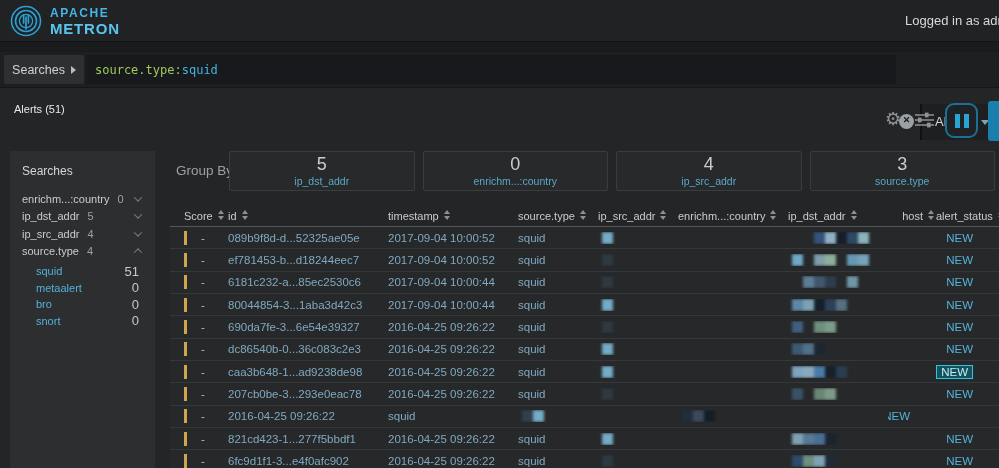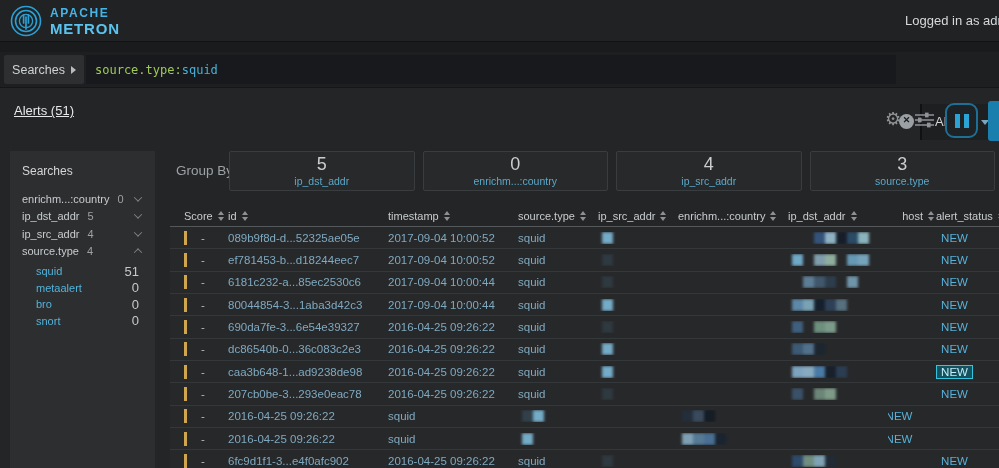--- a/index.html
+++ b/index.html
@@ -40,21 +40,21 @@
   .clear-btn::before { content:"\2715"; position:absolute; left:0; right:0; top:1px;
     text-align:center; font-size:9px; color:#17191c; font-weight:bold; }
   .time-range { position:absolute; left:920px; top:52px; width:79px; height:36px;
     border-left:2px solid #101112; background:#1d1f21; cursor:pointer; }
   .time-range-label { position:absolute; left:13px; top:10px; font-size:13px; color:#d3d6d8; }
   .caret-down { position:absolute; right:10px; top:16px; width:0; height:0;
     border-left:4.5px solid transparent; border-right:4.5px solid transparent;
     border-top:5px solid #7ba6bd; }
   .time-accent { position:absolute; right:0; top:0; bottom:0; width:4px; background:#1b7fae; }
   
-  .alerts-title { position:absolute; left:14px; top:103px; font-size:13px; color:#e6e8e9;text-decoration:underline; }
+  .alerts-title { position:absolute; left:14px; top:103px; font-size:11px; color:#e6e8e9; }
   .gear-icon { position:absolute; left:885px; top:108px; width:20px; height:22px;
     font-size:18px; color:#8f9396; cursor:pointer; }
   .gear-icon::before { content:"\2699"; }
   .sliders-icon { position:absolute; left:914px; top:112px; cursor:pointer; }
   .pause-btn { position:absolute; left:945px; top:103px; width:33px; height:35px;
     border:2px solid #1d6f96; border-radius:9px; display:flex; align-items:center;
     justify-content:center; gap:4px; cursor:pointer; background:#1e2224; }
   .pause-btn i { width:5px; height:14px; background:#2ba3d4; }
   .edge-btn { position:absolute; left:988px; top:101px; width:11px; height:40px;
     background:#1b7fae; border-radius:3px 0 0 3px; cursor:pointer; }
@@ -81,34 +81,34 @@
   .gb-card { flex:1; border:1px solid #3a3d40; border-radius:2px; background:#27292b;
     text-align:center; padding-top:3px; cursor:pointer; }
   .gb-count { font-size:18px; color:#caccce; line-height:1.1; }
   .gb-field { font-size:10.5px; color:#5ba8c8; }
   
   .grid { display:grid;
     grid-template-columns:10px 34px 160px 130px 80px 80px 110px 100px 48px 1fr;
     padding-left:14px; align-items:center; }
   #thead { position:absolute; left:170px; top:205px; width:829px; height:22px;
     border-bottom:1px solid #54585b; }
-  .th { font-size:11px; color:#c9ccce; display:flex; align-items:center; cursor:pointer; }
+  .th { font-size:11px; color:#c9ccce; display:flex; cursor:pointer; }
   .th.first { grid-column:1 / 3; }
   .th.right { justify-content:flex-end; padding-right:2px; }
   .sort { display:inline-flex; flex-direction:column; gap:2px; margin-left:5px; }
   .sort i { width:0; height:0; border-left:3.5px solid transparent;
     border-right:3.5px solid transparent; }
   .sort .up { border-bottom:4px solid #8d9194; }
   .sort .dn { border-top:4px solid #8d9194; }
   #rows { position:absolute; left:170px; top:227px; width:829px; bottom:0; overflow:hidden; }
   .trow { height:22.35px; border-bottom:1px solid #35383b; background:#27282a; cursor:pointer; }
   .cell { font-size:11.5px; color:#7fa9c0; white-space:nowrap; overflow:hidden; }
   .sbar { width:3px; height:14px; background:#cfa64e; display:inline-block; }
   .score-val { color:#b9bcbe; padding-left:7px; font-size:11.5px; }
-  .status-cell { display:flex; justify-content:center; padding-right:26px; }
+  .status-cell { display:flex; justify-content:flex-end; padding-right:26px; }
   .status-text { font-size:11.5px; color:#57b1d8; }
   .status-text.sel { background:#15525f; border:1px solid #35c3dd; padding:0 4px;
     color:#c3eef8; cursor:pointer; }
   [data-mosaic] { display:flex; filter:blur(1.4px); margin-left:4px; }
   [data-mosaic] i { width:11px; height:12px; flex:none; }
 </style>
 </head>
 <body>
 
 <div id="topbar">
@@ -530,20 +530,21 @@
       </span>
     <span class="cell"></span>
     <span class="cell status-cell">
       <span class="status-text">NEW</span>
     </span>
   </div>
 
   <div class="trow grid">
     <span class="sbar"></span>
     <span class="cell score-val">-</span>
+    <span class="cell">821cd423-1...277f5bbdf1</span>
     <span class="cell">2016-04-25 09:26:22</span>
     <span class="cell">squid</span>
     <span class="cell">
         <span data-mosaic="">
           <i style="background: rgb(116, 171, 199);"></i>
         </span>
       </span>
     <span class="cell"></span>
     <span class="cell">
         <span data-mosaic="">

